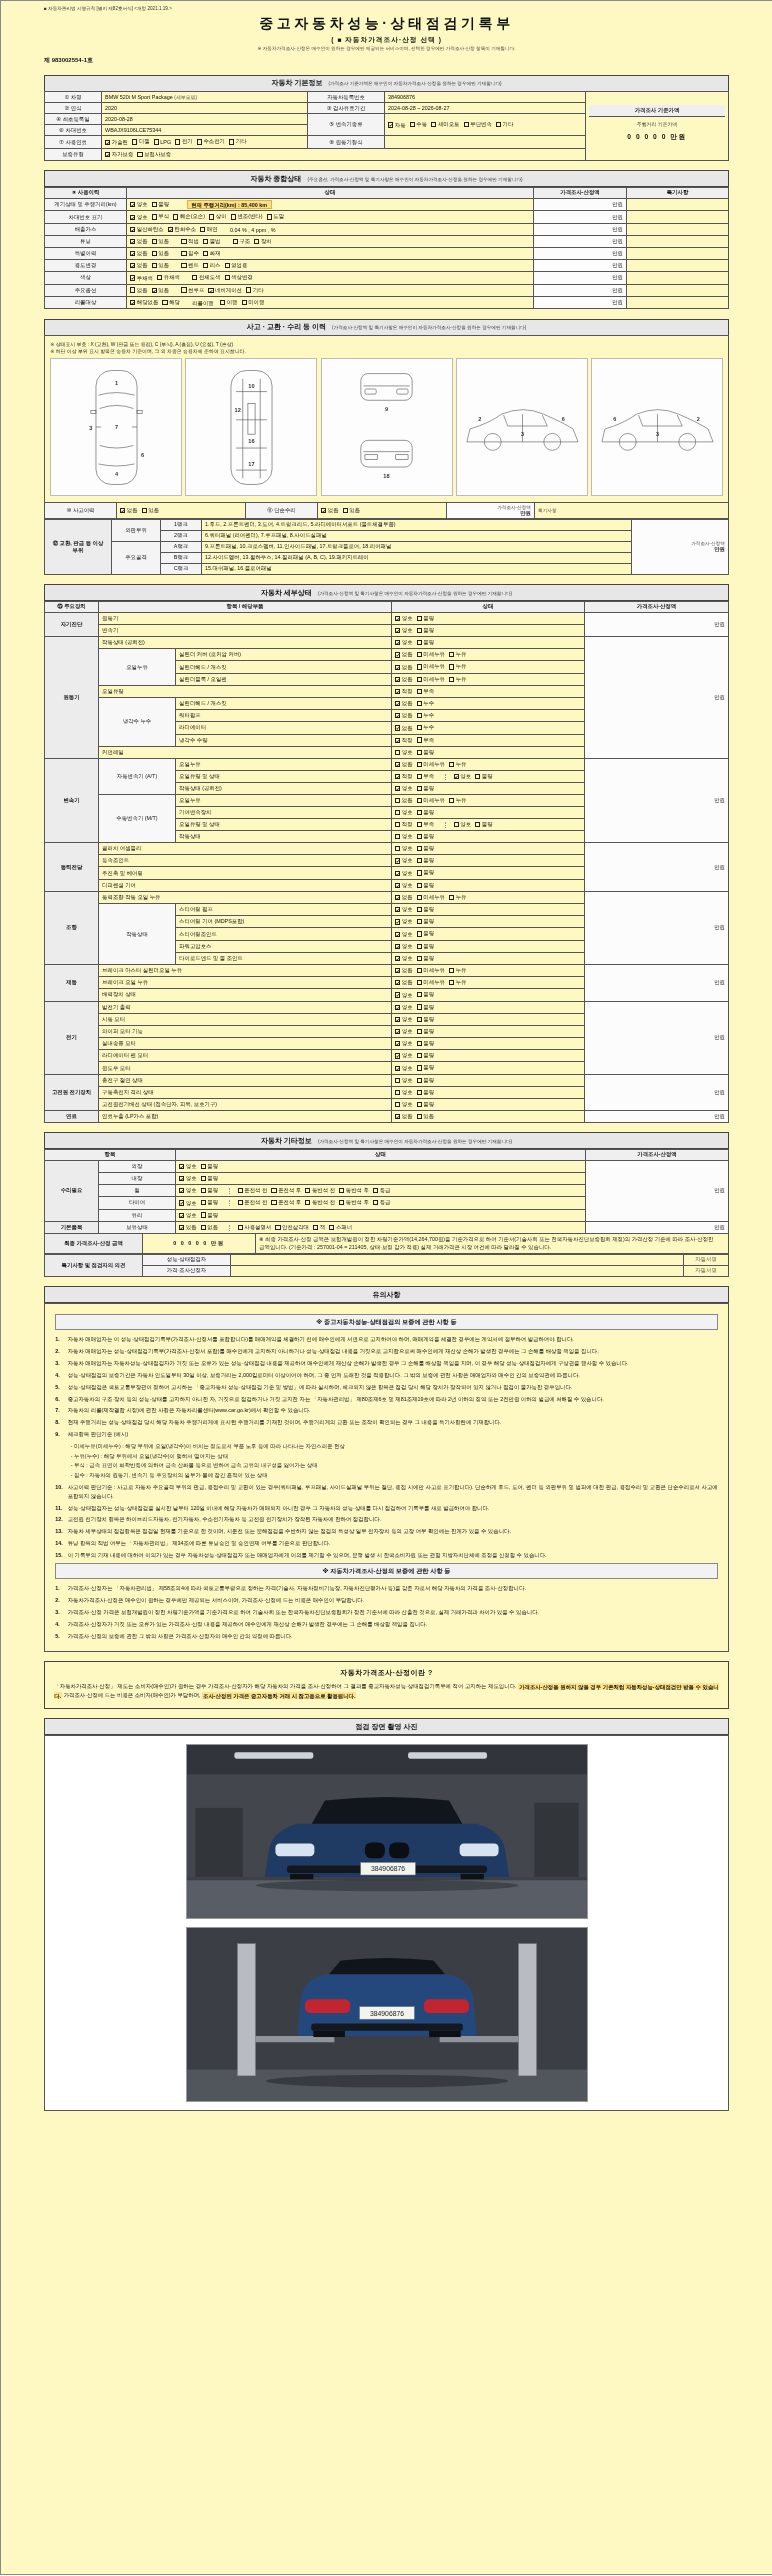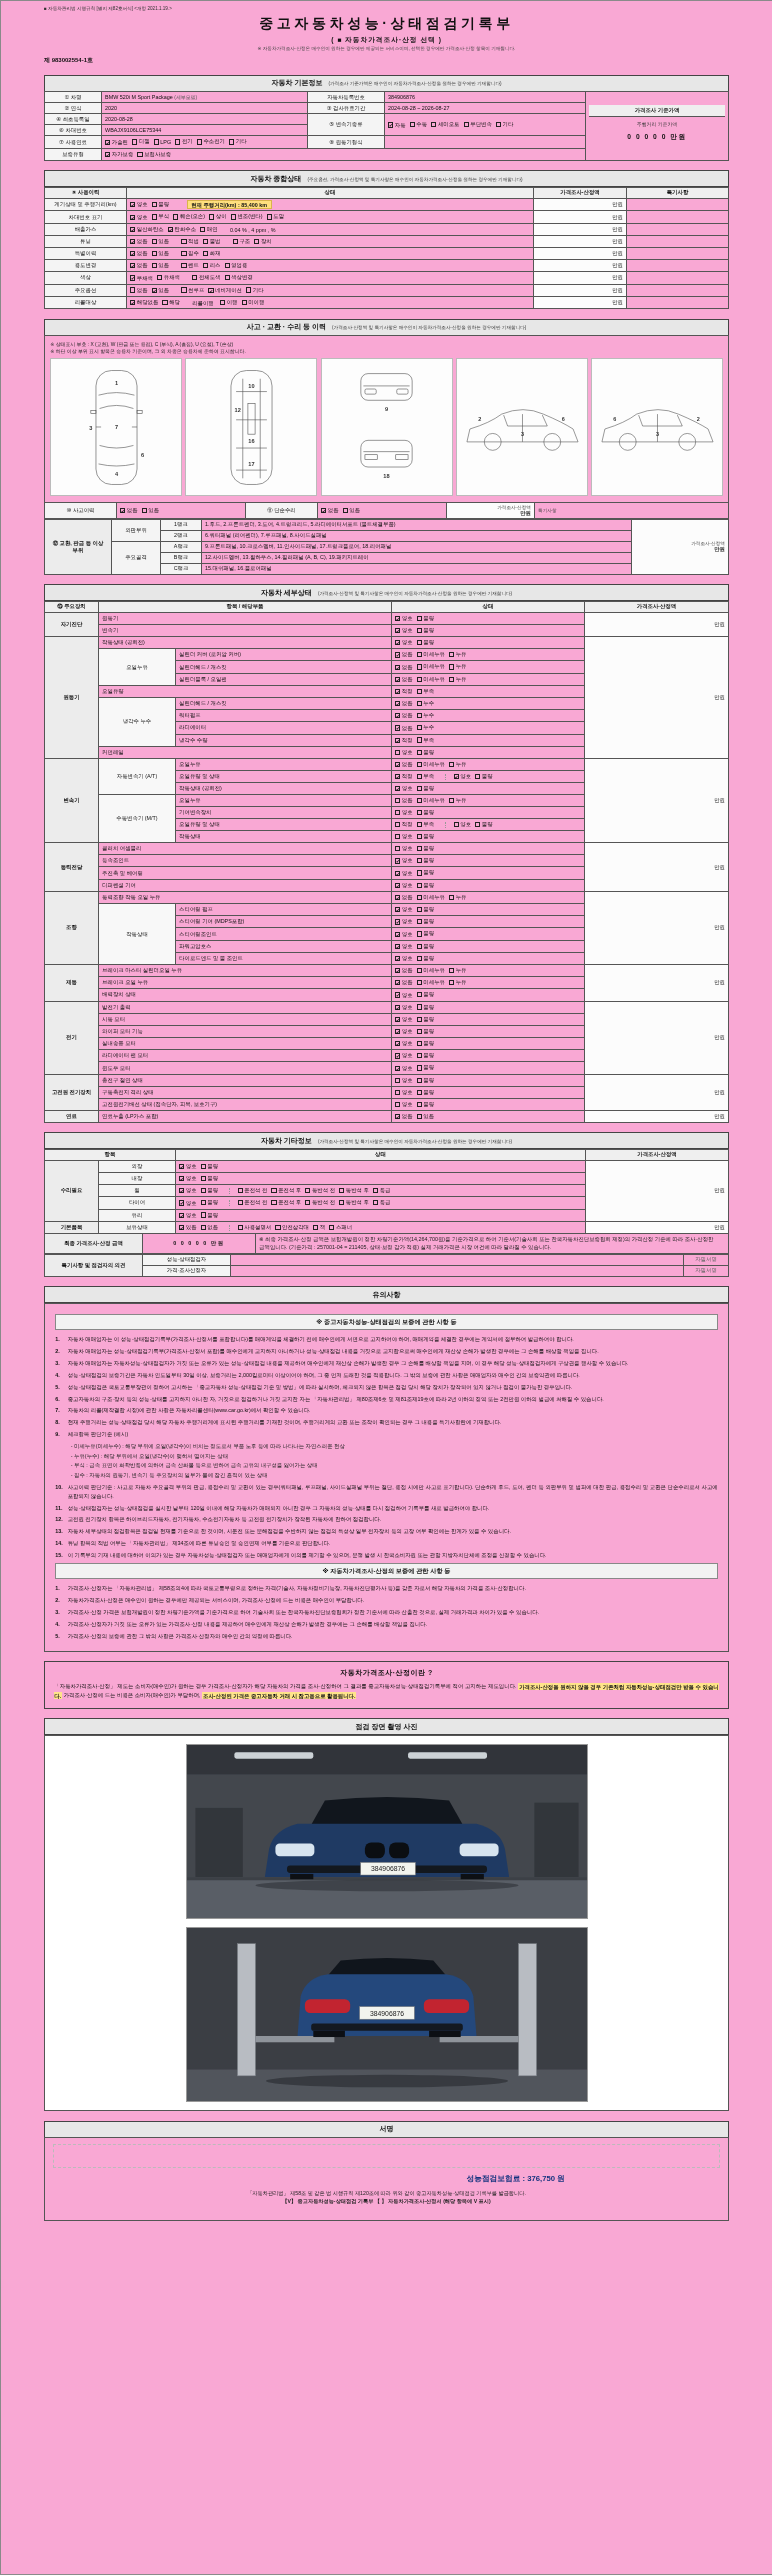--- a/index.html
+++ b/index.html
@@ -1,18 +1,18 @@
 <!DOCTYPE html>
 <html style="font-size:8.2px"><head>
 <meta charset="utf-8">
 <style>
 *{box-sizing:border-box}
 html,body{margin:0;padding:0}
 body{width:773px;background:#fff;color:#111;font-family:"Liberation Sans","DejaVu Sans",sans-serif;font-size:5.7px}
-.page{width:773px;min-height:2575px;border:0.5px solid #8a8a8a;padding:4.1px 43px 12.4px;background:#f9a8d4}
+.page{width:773px;min-height:2575px;border:0.5px solid #8a8a8a;padding:4.1px 43px 12.4px;background:#fef9c3}
 .form-ref{font-size:4.6px;color:#333;margin:1px 0 4.1px}
 .doc-title{text-align:center;font-size:14px;font-weight:bold;letter-spacing:3.6px;margin-top:1px}
 .doc-sub{text-align:center;font-size:6.7px;font-weight:bold;margin-top:2.6px;letter-spacing:1px}
 .doc-note{text-align:center;font-size:4.6px;color:#444;margin-top:1.5px}
 .doc-no{font-size:6px;font-weight:bold;margin:5.2px 0 0}
 .section{margin-top:9.3px}
 .sec-head{border:0.5px solid #444;background:#e7e7e7;text-align:center;padding:2.6px 3.1px;font-weight:bold;font-size:7px}
 .sec-head .sec-note{font-weight:normal;font-size:4.6px;color:#333;margin-left:4.1px;letter-spacing:0}
 table.tbl{width:100%;border-collapse:collapse;table-layout:fixed;margin-top:-0.5px}
 .tbl th,.tbl td{border:0.5px solid #555;padding:1.5px 3.1px;font-size:5.4px;vertical-align:middle;word-break:keep-all;overflow:hidden}
@@ -1332,29 +1332,15 @@
           <rect x="236" y="182" width="288" height="14" rx="5" fill="#141920"></rect>
           <rect x="240" y="196" width="60" height="12" fill="#0c0f14"></rect>
           <rect x="460" y="196" width="60" height="12" fill="#0c0f14"></rect>
           <rect x="328" y="150" width="104" height="24" fill="#f2f4ee" stroke="#777"></rect>
           <text x="380" y="167" font-size="13" text-anchor="middle" fill="#222">384906876</text>
         </svg>
       </div>
     </div>
   </div>
 
-  <div class="section" id="sec-sign">
-    <div class="sec-head">
-      <span class="sec-title">서명</span>
-    </div>
-    <div class="sign-body">
-      <div class="sign-area"></div>
-      <div class="ins-line">
-        <span>성능점검보험료 :</span>
-        <b>376,750 원</b>
-      </div>
-      <div class="foot-line">「자동차관리법」 제58조 및 같은 법 시행규칙 제120조에 따라 위와 같이 중고자동차성능·상태점검 기록부를 발급합니다.</div>
-      <div class="foot-line b">【V】 중고자동차성능·상태점검 기록부    【 】 자동차가격조사·산정서   (해당 항목에 V 표시)</div>
-    </div>
-  </div>
 
 </div>
 
 
 </body></html>

